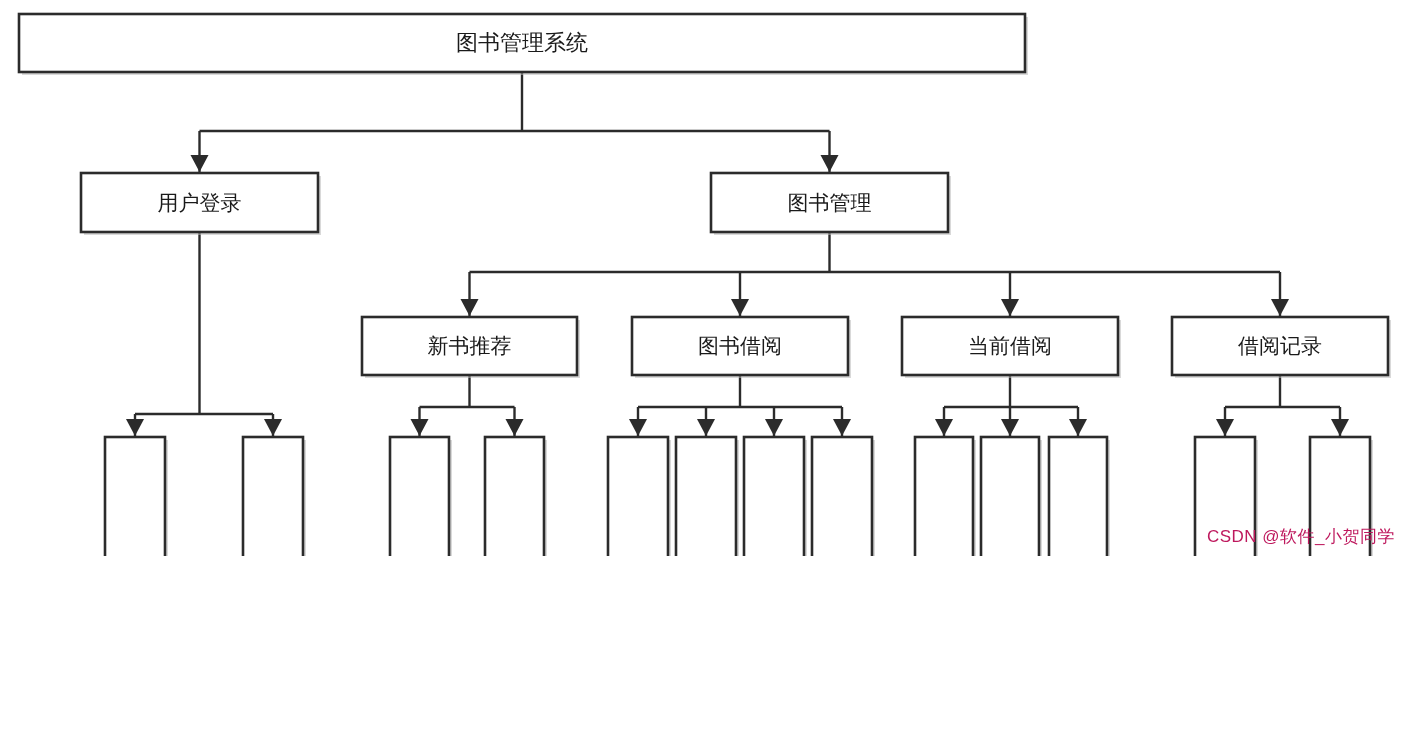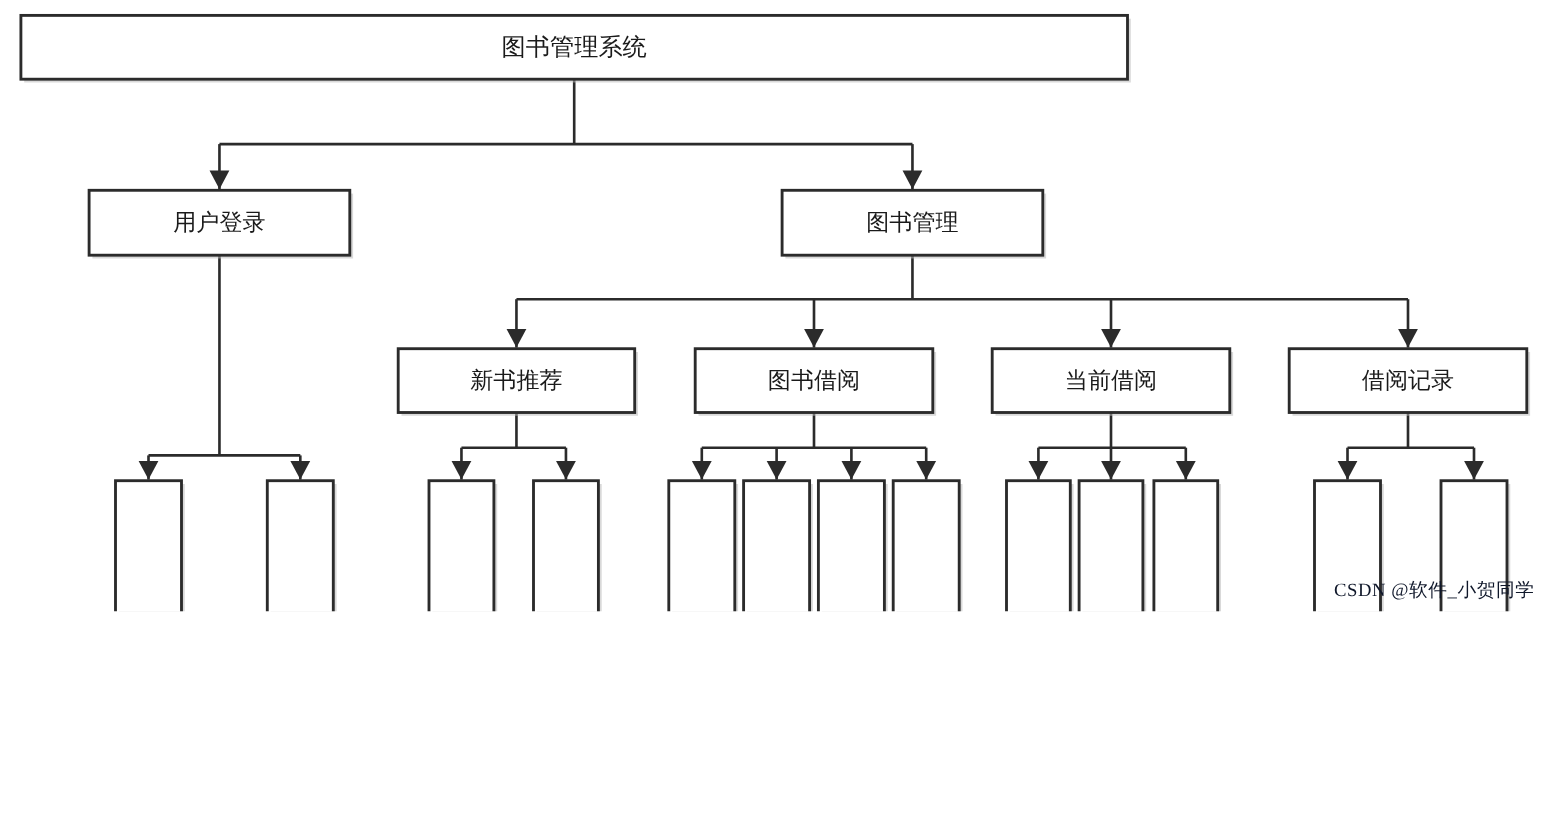--- a/index.html
+++ b/index.html
@@ -71,23 +71,23 @@
     align-items: center;
     justify-content: center;
     text-align: center;
     pointer-events: none;
     white-space: nowrap;
   }
   .watermark {
     position: absolute;
     right: 10px;
     bottom: 8px;
-    font-family: Liberation Serif, serif;
+    font-family: Liberation Sans, sans-serif;
     font-size: 17px;
-    color: #0f172a;
+    color: #be185d;
     letter-spacing: 0.5px;
     user-select: none;
   }
 </style>
 </head>
 <body>
 
 <div id="diagram-root">
 
   <svg id="flow-svg" viewBox="0 0 1405 747">

